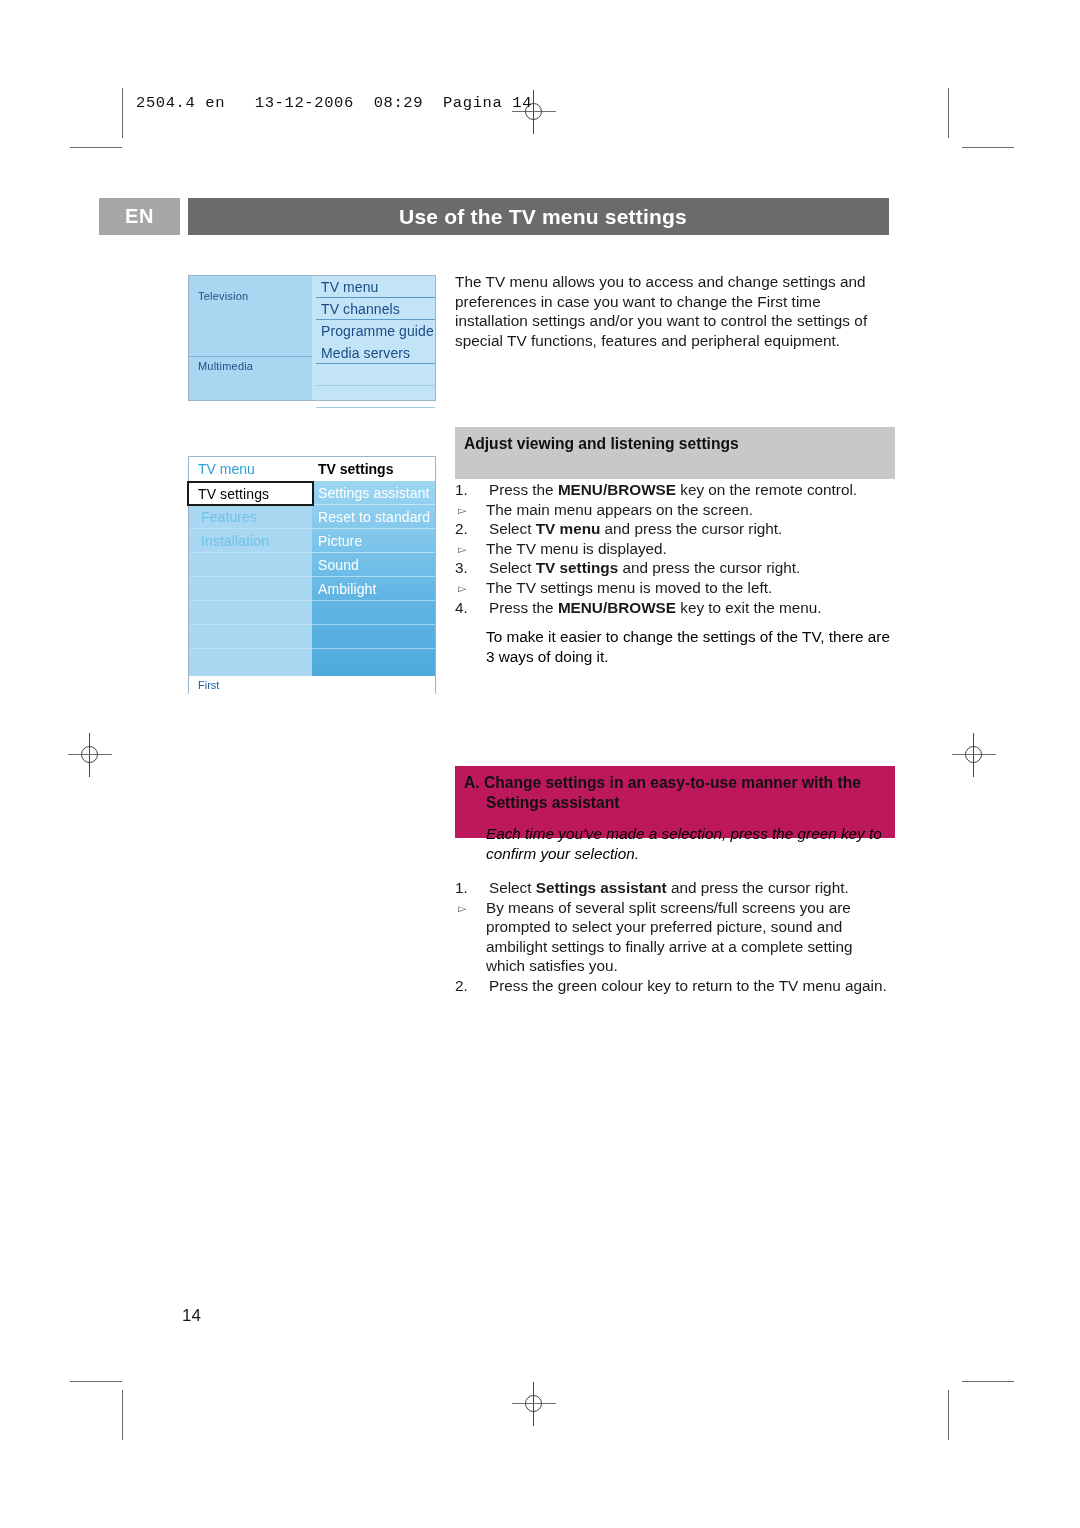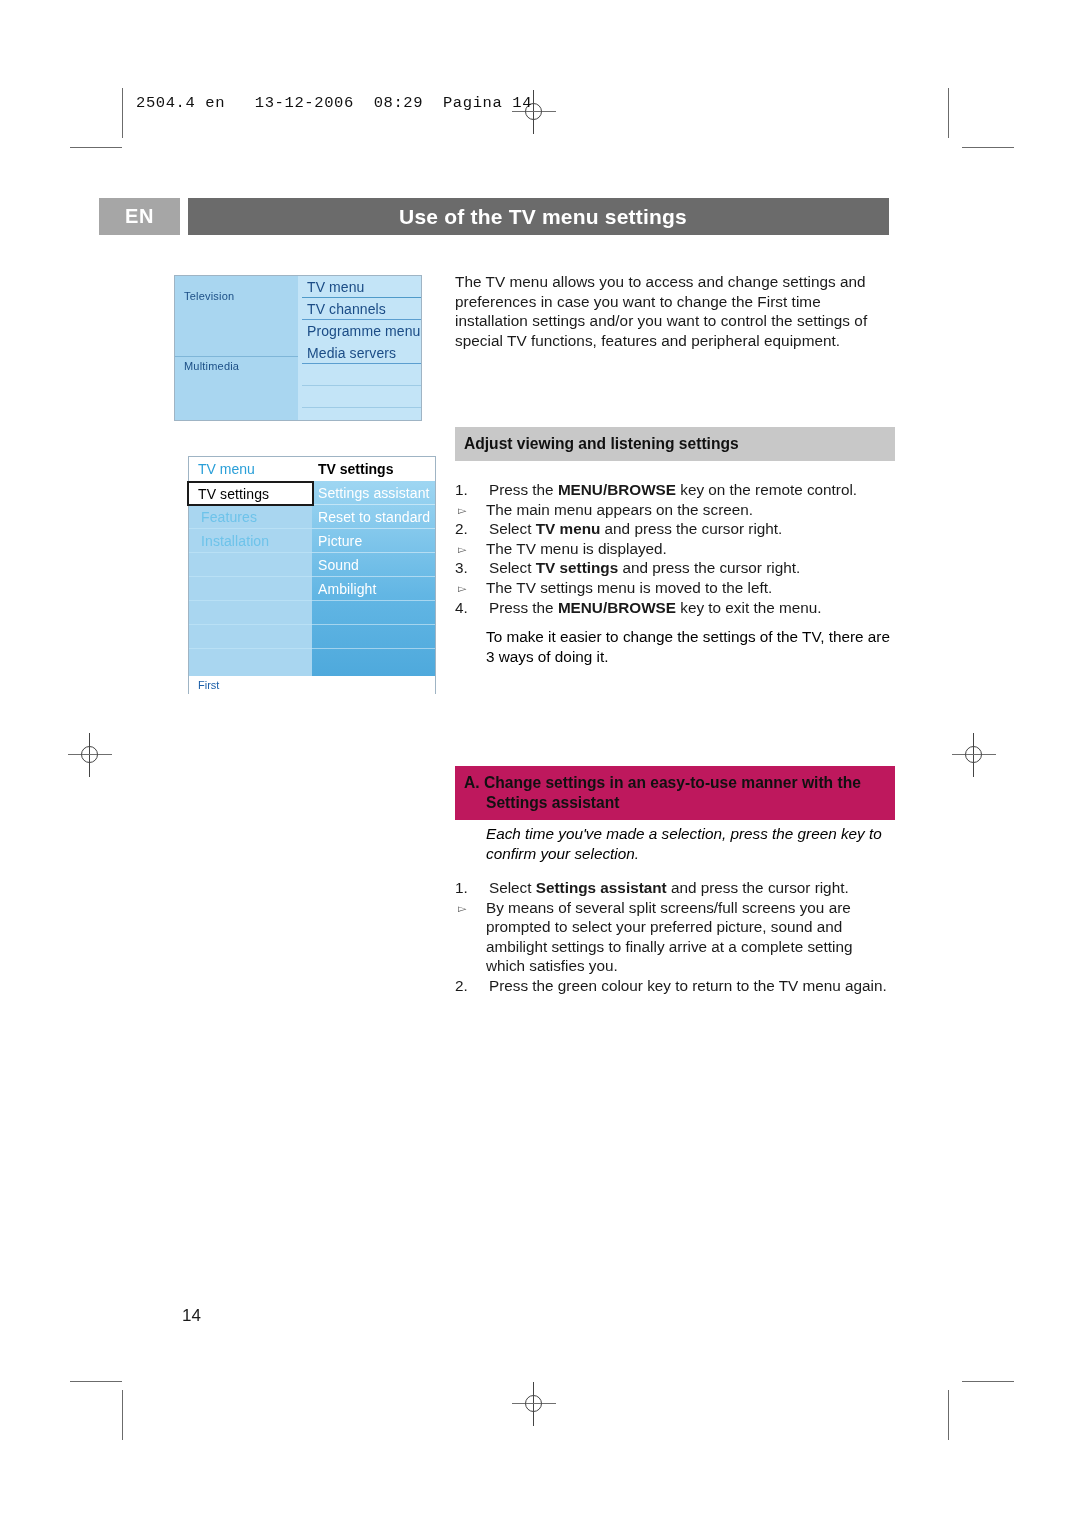--- a/index.html
+++ b/index.html
@@ -86,22 +86,22 @@
   }
 
   
   .tvgfx {
     position: absolute;
     box-sizing: border-box;
     border: 1px solid #9fb4c4;
     background: #ffffff;
   }
   #menu-main {
-    left: 174px; top: 275px;
-    width: 248px; height: 146px;
+    left: 188px; top: 275px;
+    width: 248px; height: 126px;
   }
   #menu-settings {
     left: 188px; top: 456px;
     width: 248px; height: 238px;
   }
   .gfx-left {
     position: absolute;
     left: 0; top: 0;
     width: 125px;
     background: #a9d6f0;
@@ -249,21 +249,21 @@
     width: 440px;
   }
   .para {
     font-size: 15.3px;
     line-height: 19.6px;
     color: #1a1a1a;
     letter-spacing: 0.05px;
   }
   .band {
     box-sizing: border-box;
-    padding: 7px 0 7px 9px;
+    padding: 7px 0 25px 9px;
     font-weight: bold;
     font-size: 15.6px;
     line-height: 20px;
     color: #111;
   }
   .band-dark { background: #c8c8c8; }
   .band-light { background: #be185d; }
   .band-light .hang {
     display: block;
     padding-left: 22px;
@@ -368,21 +368,21 @@
     <div class="cat" style="top:84px;">Multimedia</div>
   </div>
   <div class="gfx-right">
     <div class="mrow">
         <span>TV menu</span>
       </div>
     <div class="mrow">
         <span>TV channels</span>
       </div>
     <div class="mrow nosep">
-        <span>Programme menu</span>
+        <span>Programme guide</span>
       </div>
     <div class="mrow">
         <span>Media servers</span>
       </div>
     <div class="mrow blank"></div>
     <div class="mrow blank"></div>
   </div>
 </div>
 
 <div class="tvgfx" id="menu-settings">

